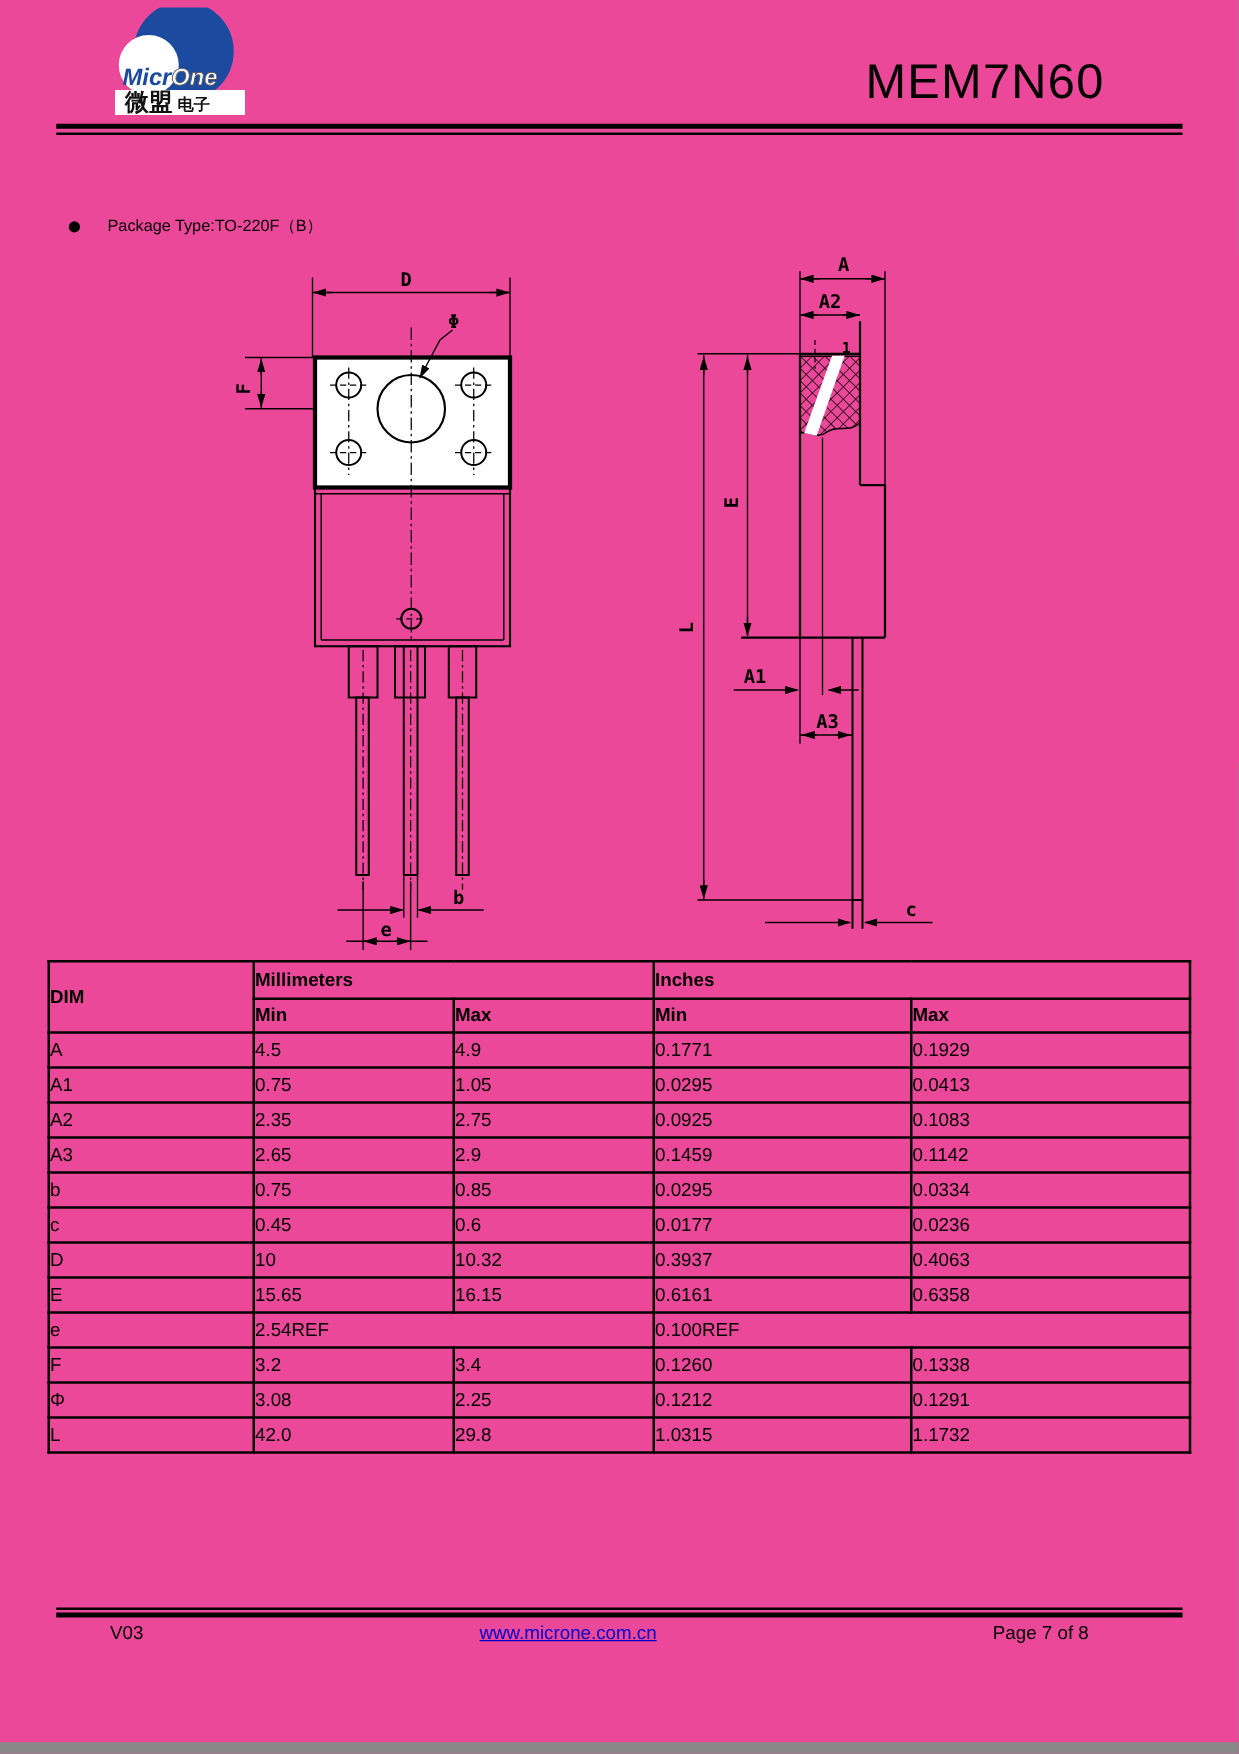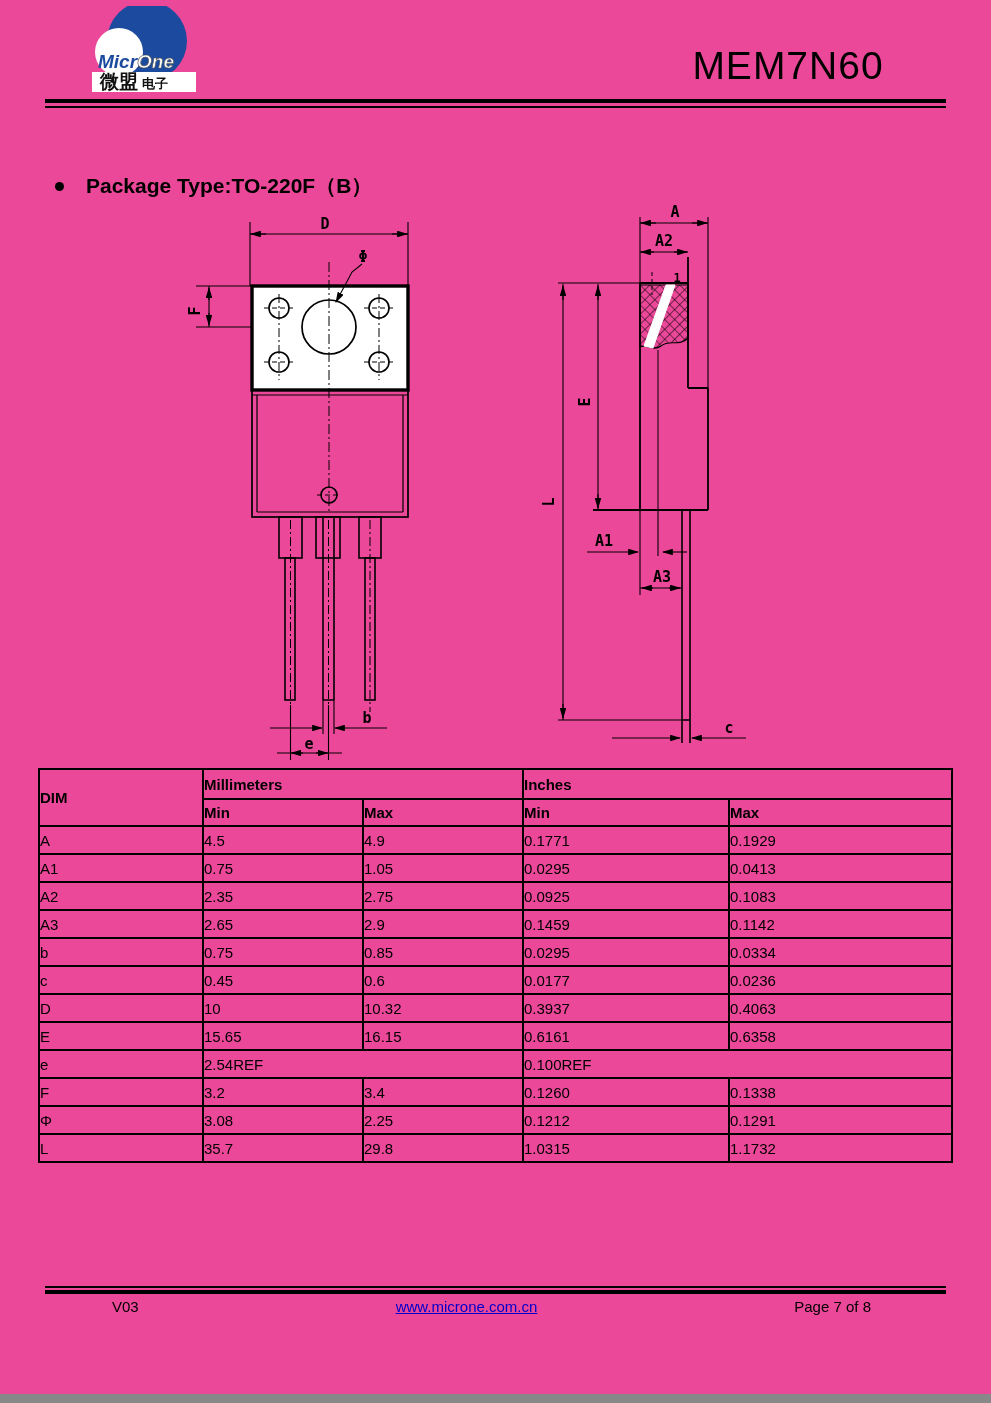--- a/index.html
+++ b/index.html
@@ -16,40 +16,40 @@
     font-size:39px; letter-spacing:1px; text-align:center; color:#000;
   }
   .rule { position:absolute; left:45px; width:901px; background:#000; }
   .rule-top-thick   { top:99px;  height:4px; }
   .rule-top-thin    { top:106px; height:2px; }
   .rule-bot-thin    { top:1286px; height:2px; }
   .rule-bot-thick   { top:1290px; height:4px; }
   
   .bullet-row { position:absolute; left:55px; top:172px; display:flex; align-items:center; }
   .bullet-dot { width:9px; height:9px; border-radius:50%; background:#000; margin-right:22px; }
-  .bullet-text { font-size:21px; font-weight:bold; }
+  .bullet-text { font-size:13px; font-weight:normal; }
   
   .pkg-drawing { position:absolute; left:150px; top:200px; }
   
   table.dims {
     position:absolute; left:38px; top:768px; width:913px;
     border-collapse:collapse; table-layout:fixed;
     font-size:15px; text-align:left;
   }
   table.dims th, table.dims td {
     border:2px solid #000; padding:0; vertical-align:middle;
     overflow:hidden; white-space:nowrap;
   }
   table.dims thead tr.h1 th { height:30px; font-weight:bold; }
   table.dims thead tr.h2 th { height:27px; font-weight:bold; }
   table.dims tbody td { height:28px; font-weight:normal; }
   
   .footer-row {
     position:absolute; left:0; top:1298px; width:991px;
-    padding:0 120px 0 112px;
+    padding:0 120px 0 88px;
     display:flex; justify-content:space-between; align-items:baseline;
     font-size:15px;
   }
   .footer-link { color:#0000cc; text-decoration:underline; }
   
   .dim-label { font-family:"DejaVu Sans Mono", monospace; font-size:15px; font-weight:bold; fill:#000; }
   .dim-label-sm { font-family:"DejaVu Sans Mono", monospace; font-size:12px; font-weight:bold; fill:#000; }
   
   .logo-brand { font-family:"Liberation Sans", sans-serif; font-style:italic; font-weight:bold; }
 </style>
@@ -304,21 +304,21 @@
         </tr>
         <tr>
           <td>Φ</td>
           <td>3.08</td>
           <td>2.25</td>
           <td>0.1212</td>
           <td>0.1291</td>
         </tr>
         <tr>
           <td>L</td>
-          <td>35.7</td>
+          <td>42.0</td>
           <td>29.8</td>
           <td>1.0315</td>
           <td>1.1732</td>
         </tr>
       </tbody>
   </table>
 
   <div class="rule rule-bot-thin"></div>
   <div class="rule rule-bot-thick"></div>
   <div class="footer-row">

